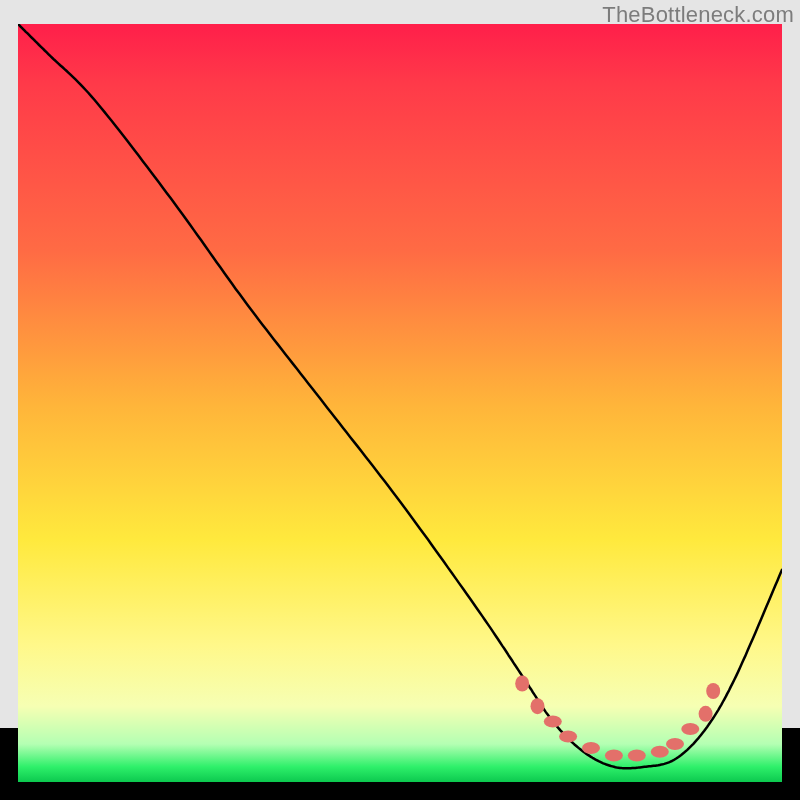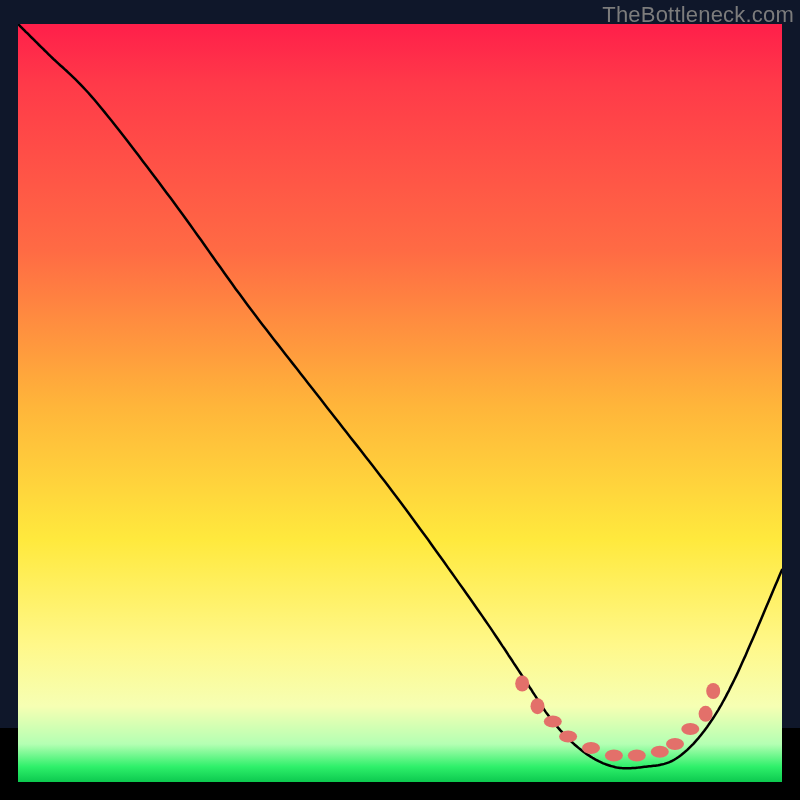--- a/index.html
+++ b/index.html
@@ -8,21 +8,21 @@
     width: 800px;
     height: 800px;
     background: #000;
     overflow: hidden;
     font-family: Arial, Helvetica, sans-serif;
   }
   .outer {
     position: relative;
     width: 800px;
     height: 728px;
-    background: #0f172a;
+    background: #e5e5e5;
   }
   .plot {
     position: absolute;
     left: 18px;
     top: 24px;
     width: 764px;
     height: 758px;
     
     background: linear-gradient(
       to bottom,

